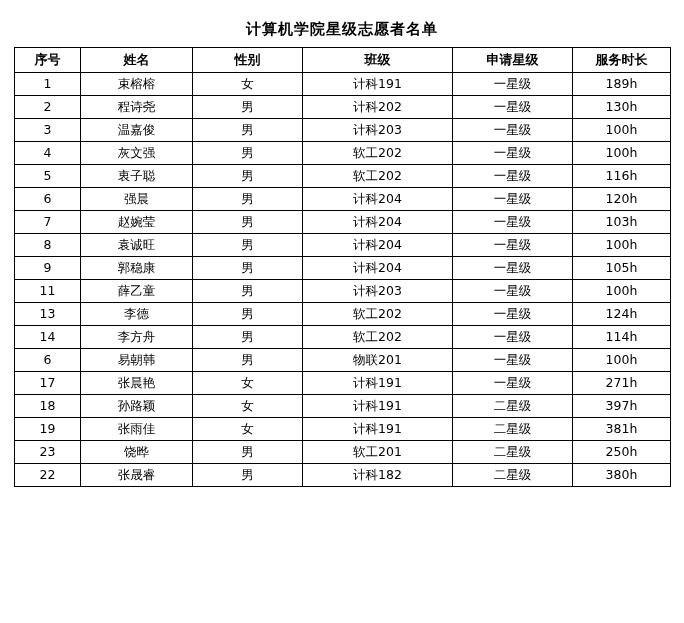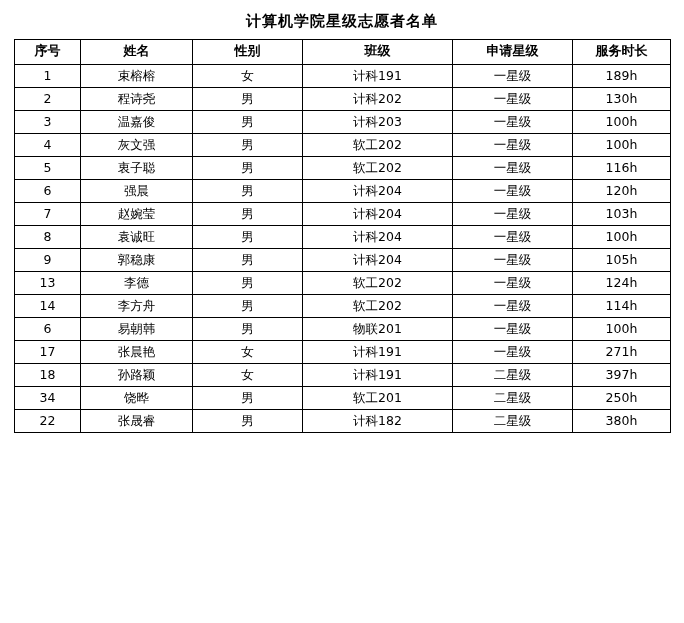--- a/index.html
+++ b/index.html
@@ -11,21 +11,21 @@
     width: 684px;
     height: 623px;
     font-family: "DejaVu Sans", "Liberation Sans", sans-serif;
     color: #000000;
     overflow: hidden;
   }
   .page {
     width: 684px;
     height: 623px;
     box-sizing: border-box;
-    padding: 4px 14px;
+    padding: 12px 14px;
   }
   .doc-title {
     text-align: center;
     font-size: 15px;
     font-weight: bold;
     letter-spacing: 1px;
     padding: 8px 0 9px 0;
     line-height: 1.2;
   }
   table.volunteer-table {
@@ -43,21 +43,20 @@
     font-size: 12.5px;
     padding: 0;
     overflow: hidden;
     white-space: nowrap;
   }
   table.volunteer-table thead th {
     font-weight: bold;
     font-size: 13px;
     height: 24px;
     line-height: 24px;
-    font-family: Liberation Mono, monospace;
   }
   col.c-index { width: 66px; }
   col.c-name  { width: 112px; }
   col.c-sex   { width: 110px; }
   col.c-class { width: 150px; }
   col.c-star  { width: 120px; }
   col.c-hours { width: 98px; }
 </style>
 </head>
 <body>
@@ -152,20 +151,28 @@
         </tr>
         <tr>
           <td>9</td>
           <td>郭稳康</td>
           <td>男</td>
           <td>计科204</td>
           <td>一星级</td>
           <td>105h</td>
         </tr>
         <tr>
+          <td>11</td>
+          <td>薛乙童</td>
+          <td>男</td>
+          <td>计科203</td>
+          <td>一星级</td>
+          <td>100h</td>
+        </tr>
+        <tr>
           <td>13</td>
           <td>李德</td>
           <td>男</td>
           <td>软工202</td>
           <td>一星级</td>
           <td>124h</td>
         </tr>
         <tr>
           <td>14</td>
           <td>李方舟</td>
@@ -192,21 +199,29 @@
         </tr>
         <tr>
           <td>18</td>
           <td>孙路颖</td>
           <td>女</td>
           <td>计科191</td>
           <td>二星级</td>
           <td>397h</td>
         </tr>
         <tr>
-          <td>34</td>
+          <td>19</td>
+          <td>张雨佳</td>
+          <td>女</td>
+          <td>计科191</td>
+          <td>二星级</td>
+          <td>381h</td>
+        </tr>
+        <tr>
+          <td>23</td>
           <td>饶晔</td>
           <td>男</td>
           <td>软工201</td>
           <td>二星级</td>
           <td>250h</td>
         </tr>
         <tr>
           <td>22</td>
           <td>张晟睿</td>
           <td>男</td>

